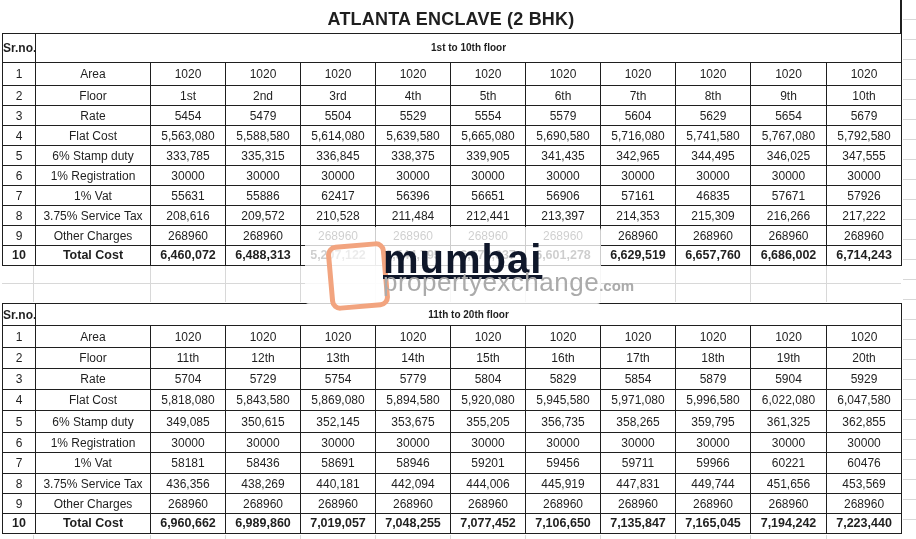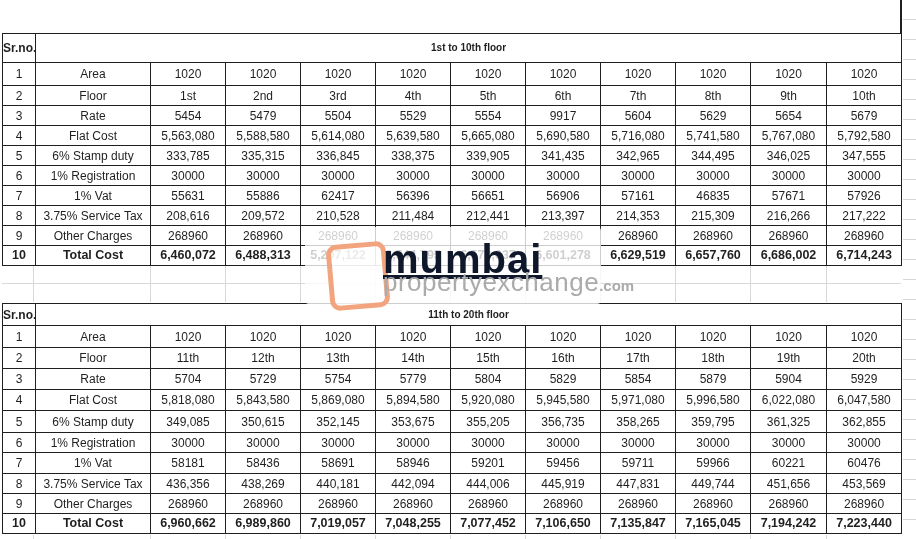--- a/index.html
+++ b/index.html
@@ -56,20 +56,21 @@
     position:absolute;left:383px;top:269px;font-size:26px;color:#ababab;line-height:1;
     letter-spacing:.5px;
   }
   .wm-tld{font-size:15px;letter-spacing:0;font-weight:bold;}
 </style>
 </head>
 <body>
 
 <div id="canvas">
 
+  <div class="sheet-title">ATLANTA ENCLAVE (2 BHK)</div>
   <div class="title-right-border"></div>
 
   <div class="grid-strip strip-right"></div>
   <div class="grid-strip strip-gap" id="strip-gap">
       <div class="hline"></div>
       <div class="gridline-v" style="left: 31px;"></div>
       <div class="gridline-v" style="left: 148px;"></div>
       <div class="gridline-v" style="left: 223px;"></div>
       <div class="gridline-v" style="left: 298px;"></div>
       <div class="gridline-v" style="left: 373px;"></div>
@@ -143,21 +144,21 @@
           <td>10th</td>
         </tr>
         <tr style="height: 20px;">
           <td>3</td>
           <td class="lbl-left">Rate</td>
           <td>5454</td>
           <td>5479</td>
           <td>5504</td>
           <td>5529</td>
           <td>5554</td>
-          <td>9917</td>
+          <td>5579</td>
           <td>5604</td>
           <td>5629</td>
           <td>5654</td>
           <td>5679</td>
         </tr>
         <tr style="height: 20px;">
           <td>4</td>
           <td class="lbl-left">Flat Cost</td>
           <td>5,563,080</td>
           <td>5,588,580</td>

